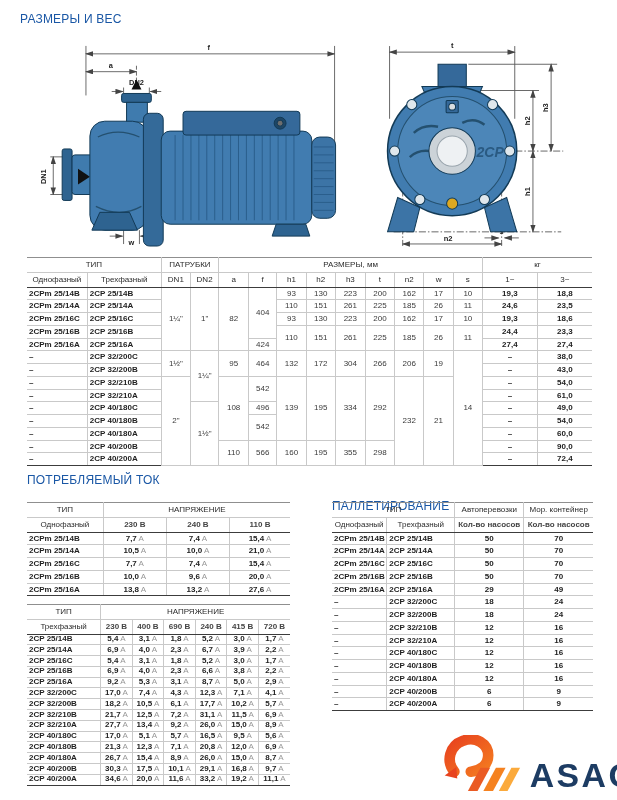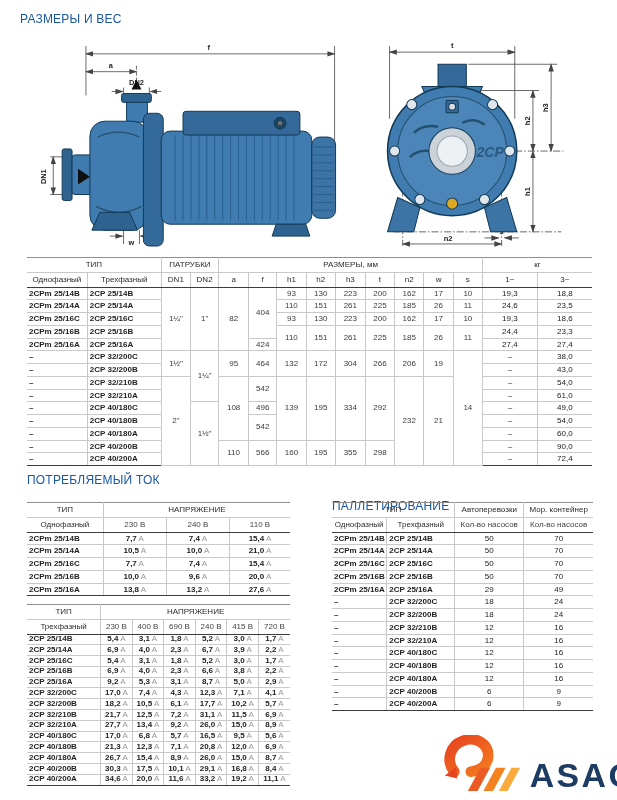--- a/index.html
+++ b/index.html
@@ -17,23 +17,23 @@
   #wrap-dims{left:27px;top:257px;width:565px}
   #wrap-cur1{left:27px;top:502px;width:263px}
   #wrap-cur2{left:27px;top:604px;width:263px}
   #wrap-pall{left:332px;top:502px;width:261px}
   table.dt{border-collapse:collapse;table-layout:fixed;width:100%;font-size:8px;color:#3a3a3a;
            border-top:1.2px solid #8f8f8f}
   .dt th,.dt td{border:1px solid #c9c9c9;text-align:center;vertical-align:middle;
                 padding:1px 2px;line-height:1.22;overflow:hidden;white-space:nowrap}
   .dt th{font-weight:normal;color:#2b2b2b;padding:2px 2px}
   .dt th.hl{text-align:center}
-  .dt th.reg{font-weight:normal;color:#444}
+  .dt th.reg{font-weight:bold;color:#444}
   .dt td.c1,.dt td.c2{text-align:left;font-weight:bold;color:#222}
-  .dt td.kg,.dt td.b{font-weight:normal;color:#222}
+  .dt td.kg,.dt td.b{font-weight:bold;color:#222}
   .dt thead tr:first-child th{border-top:none}
   .dt th:first-child,.dt td:first-child{border-left:none}
   .dt th:last-child,.dt td:last-child{border-right:none}
   .dt thead tr:last-child th{border-bottom:1.6px solid #3c3c3c}
   .dt tbody tr:last-child td{border-bottom:1.6px solid #3c3c3c}
   .tight td{padding:0.5px 2px;line-height:1.1}
   .num{font-weight:bold;color:#222}
   .u{color:#979797;font-weight:normal}
   #logo{position:absolute;left:440px;top:735px;width:195px;height:58px}
   svg text.dim{font-family:"Liberation Sans",sans-serif;font-size:7.5px;font-weight:bold;fill:#222}
@@ -532,21 +532,21 @@
           <td><span class="num">27,7</span><span class="u"> A</span></td>
           <td><span class="num">13,4</span><span class="u"> A</span></td>
           <td><span class="num">9,2</span><span class="u"> A</span></td>
           <td><span class="num">26,0</span><span class="u"> A</span></td>
           <td><span class="num">15,0</span><span class="u"> A</span></td>
           <td><span class="num">8,9</span><span class="u"> A</span></td>
         </tr>
         <tr>
           <td class="c1">2CP 40/180C</td>
           <td><span class="num">17,0</span><span class="u"> A</span></td>
-          <td><span class="num">6,8</span><span class="u"> A</span></td>
+          <td><span class="num">5,1</span><span class="u"> A</span></td>
           <td><span class="num">5,7</span><span class="u"> A</span></td>
           <td><span class="num">16,5</span><span class="u"> A</span></td>
           <td><span class="num">9,5</span><span class="u"> A</span></td>
           <td><span class="num">5,6</span><span class="u"> A</span></td>
         </tr>
         <tr>
           <td class="c1">2CP 40/180B</td>
           <td><span class="num">21,3</span><span class="u"> A</span></td>
           <td><span class="num">12,3</span><span class="u"> A</span></td>
           <td><span class="num">7,1</span><span class="u"> A</span></td>
@@ -563,21 +563,21 @@
           <td><span class="num">15,0</span><span class="u"> A</span></td>
           <td><span class="num">8,7</span><span class="u"> A</span></td>
         </tr>
         <tr>
           <td class="c1">2CP 40/200B</td>
           <td><span class="num">30,3</span><span class="u"> A</span></td>
           <td><span class="num">17,5</span><span class="u"> A</span></td>
           <td><span class="num">10,1</span><span class="u"> A</span></td>
           <td><span class="num">29,1</span><span class="u"> A</span></td>
           <td><span class="num">16,8</span><span class="u"> A</span></td>
-          <td><span class="num">8,4</span><span class="u"> A</span></td>
+          <td><span class="num">9,7</span><span class="u"> A</span></td>
         </tr>
         <tr>
           <td class="c1">2CP 40/200A</td>
           <td><span class="num">34,6</span><span class="u"> A</span></td>
           <td><span class="num">20,0</span><span class="u"> A</span></td>
           <td><span class="num">11,6</span><span class="u"> A</span></td>
           <td><span class="num">33,2</span><span class="u"> A</span></td>
           <td><span class="num">19,2</span><span class="u"> A</span></td>
           <td><span class="num">11,1</span><span class="u"> A</span></td>
         </tr>

